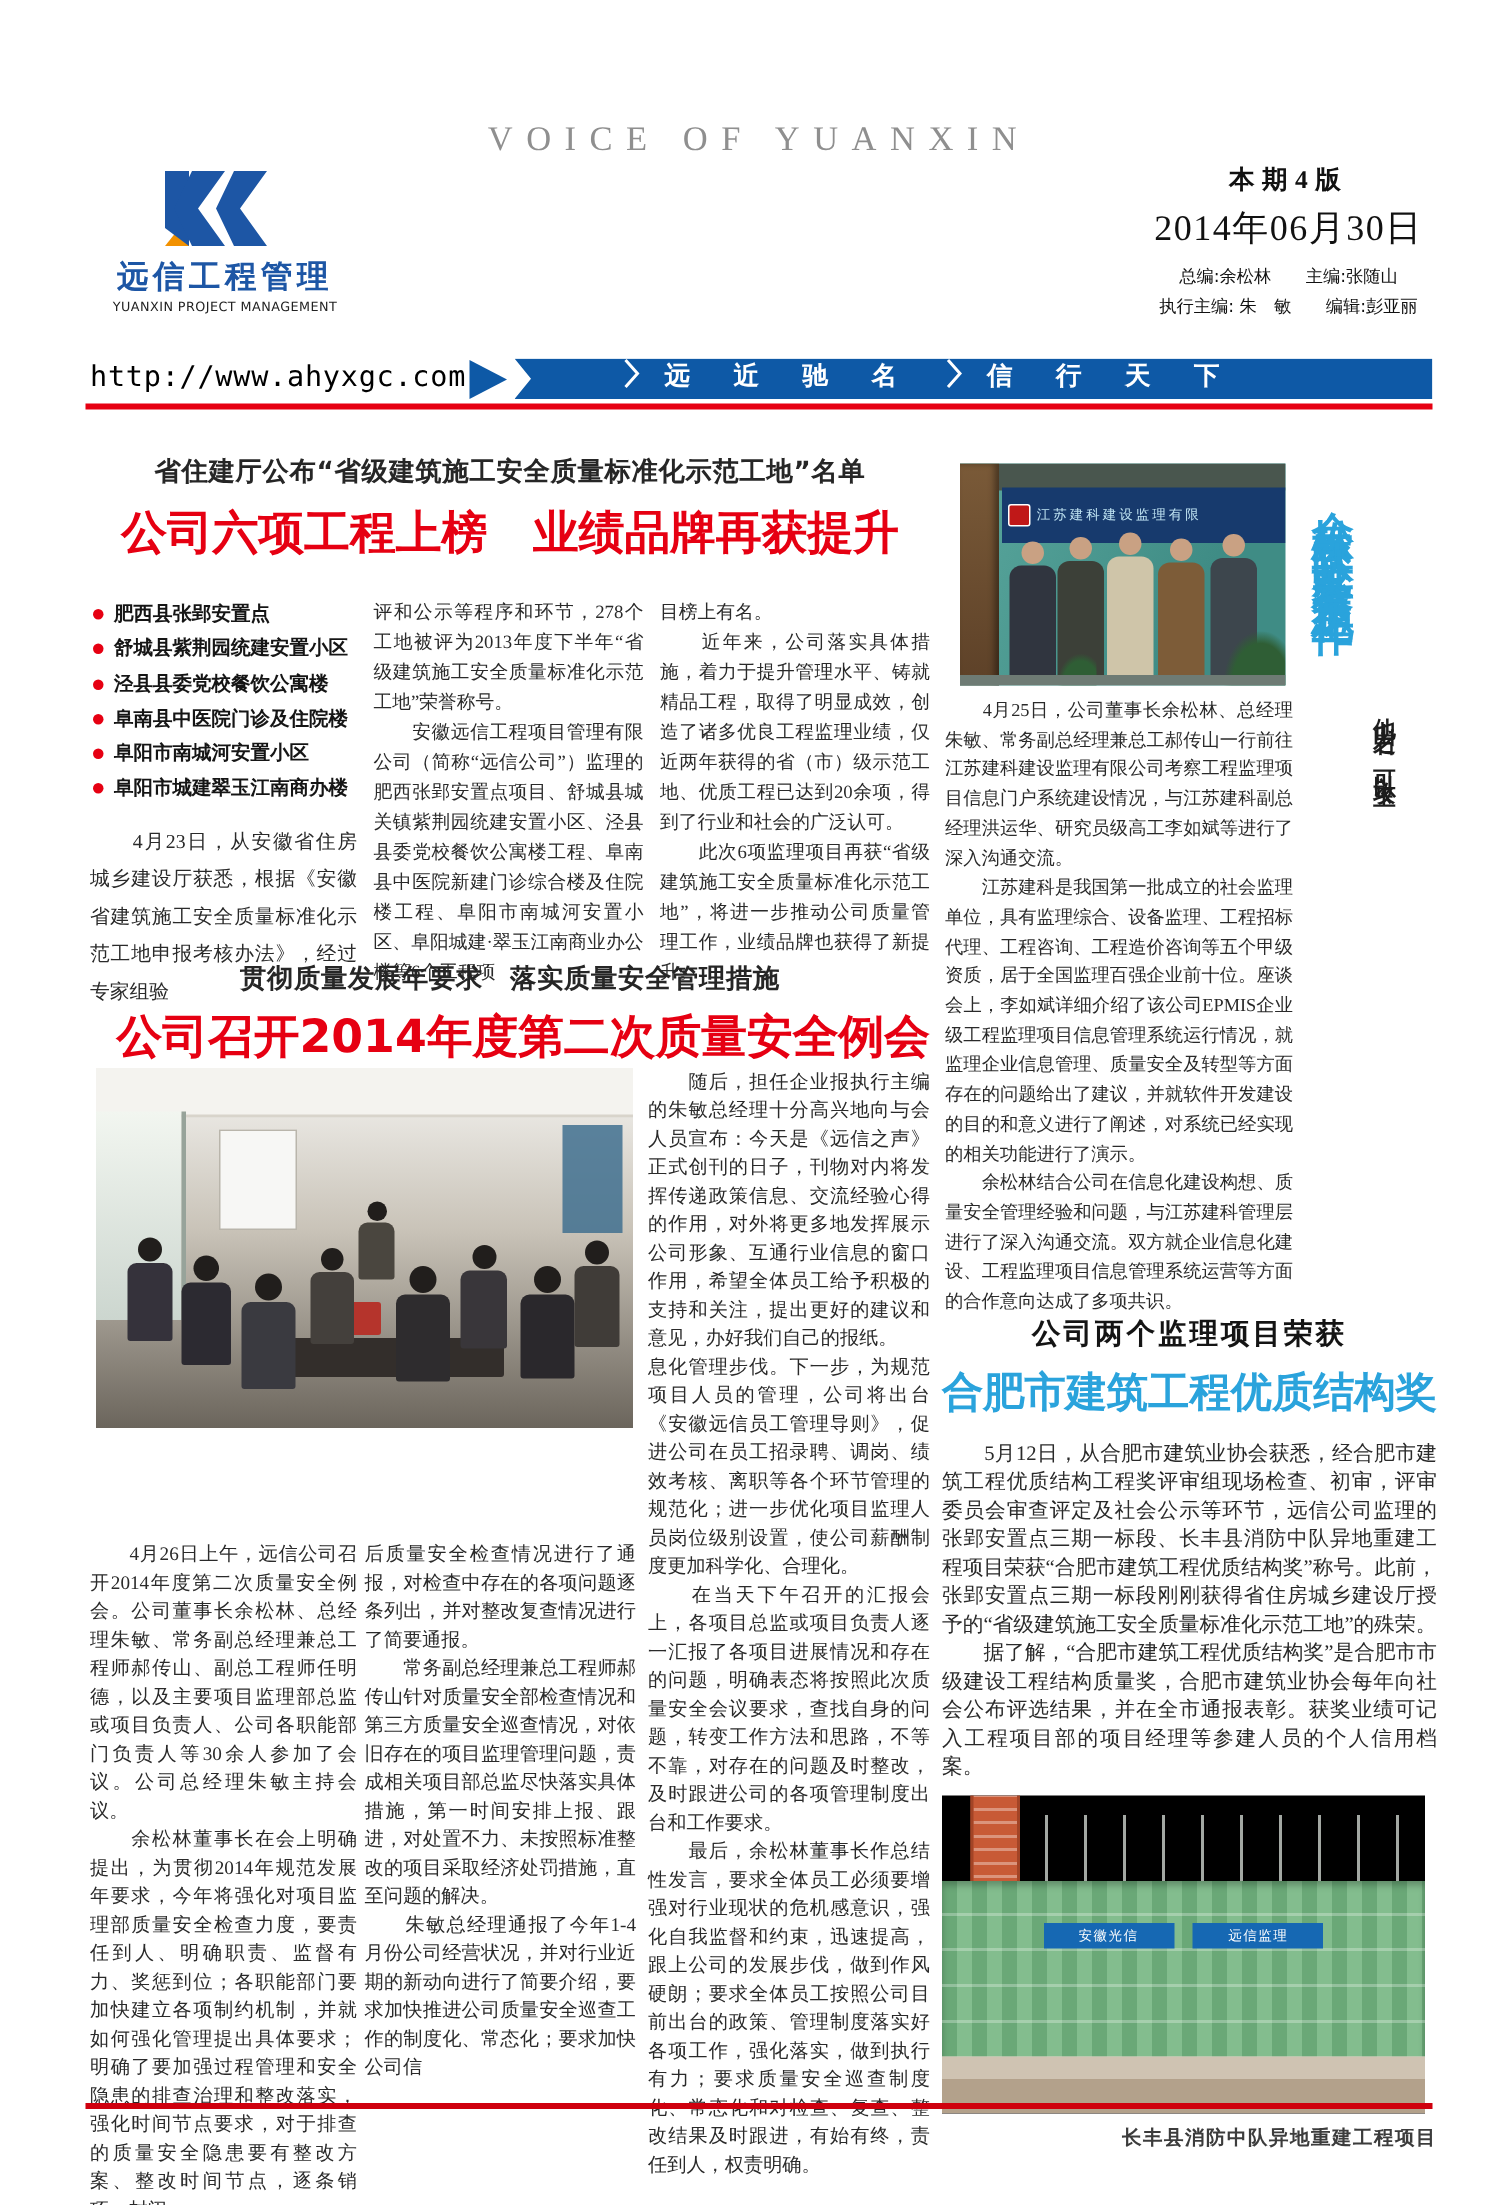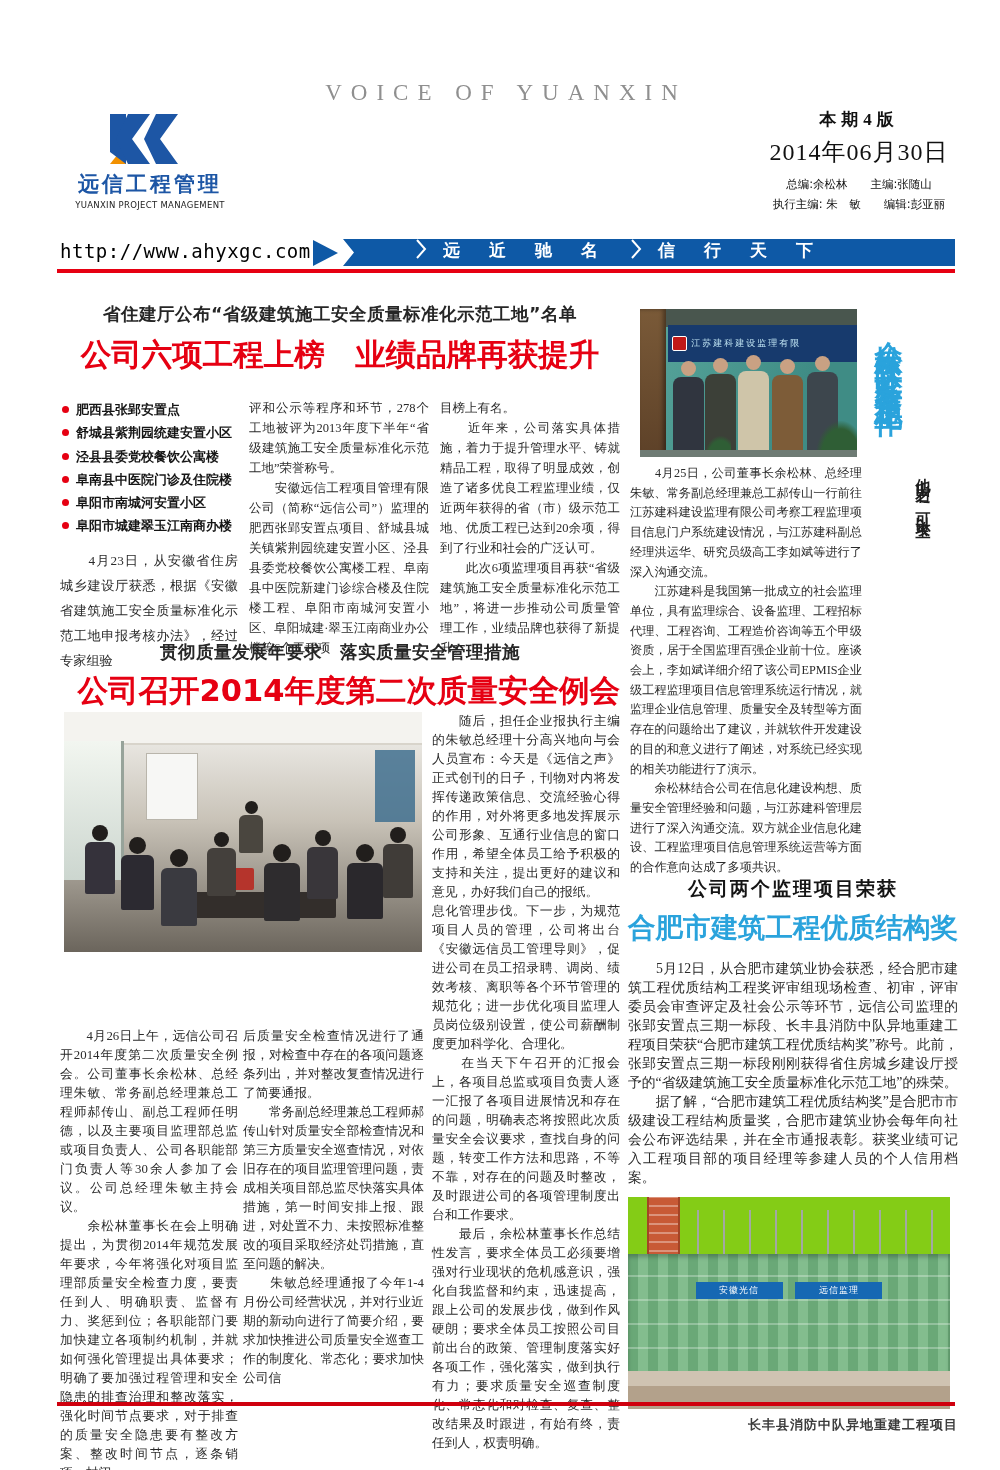--- a/index.html
+++ b/index.html
@@ -106,21 +106,21 @@
   .mp-window{position:absolute;left:0;top:12%;width:16%;height:58%;background:linear-gradient(#f2f6f0,#ccd6cf);border-right:3px solid #97a39a;}
   .mp-screen{position:absolute;left:23%;top:17%;width:14%;height:27%;background:#f7f7f5;border:1px solid #b9b5ab;}
   .mp-poster{position:absolute;right:2%;top:16%;width:11%;height:30%;background:#41708f;opacity:.85;}
   .mp-table{position:absolute;left:28%;bottom:14%;width:48%;height:11%;background:#332e2b;border-radius:2px;}
   .mp-red{position:absolute;left:46%;bottom:26%;width:7%;height:9%;background:#b5342c;border-radius:2px;}
   .mp-person{position:absolute;}
   .mp-person .head{border-radius:50%;background:#211e1c;margin:0 auto;}
   .mp-person .body{border-radius:6px 6px 2px 2px;margin-top:1px;}
 
   
-  .photo-build{margin-top:10px;width:322px;height:212px;background:#84cc16;}
+  .photo-build{margin-top:10px;width:322px;height:212px;background:#000000;}
   .cp-poles{position:absolute;left:14%;top:6%;right:0;height:22%;
             background:repeating-linear-gradient(90deg,transparent 0 24px,#a3a8a3 24px 26px);}
   .cp-crane{position:absolute;left:6%;top:0;width:9%;height:60%;background:#c85a36;
             border-left:2px solid #a34426;border-right:2px solid #a34426;
             background-image:repeating-linear-gradient(0deg,rgba(255,255,255,.35) 0 2px,transparent 2px 9px);}
   .cp-build{position:absolute;left:0;top:27%;right:0;height:56%;
             background:repeating-linear-gradient(90deg,#6aa877 0 10px,#83bd8e 10px 20px);box-shadow:inset 0 3px 4px rgba(0,0,0,.25);}
   .cp-build:after{content:"";position:absolute;inset:0;
             background:repeating-linear-gradient(0deg,rgba(255,255,255,.28) 0 2px,transparent 2px 24px);}
   .cp-sign{position:absolute;top:40%;height:8%;background:#1668b3;color:#fff;font-family:"DejaVu Sans",sans-serif;

